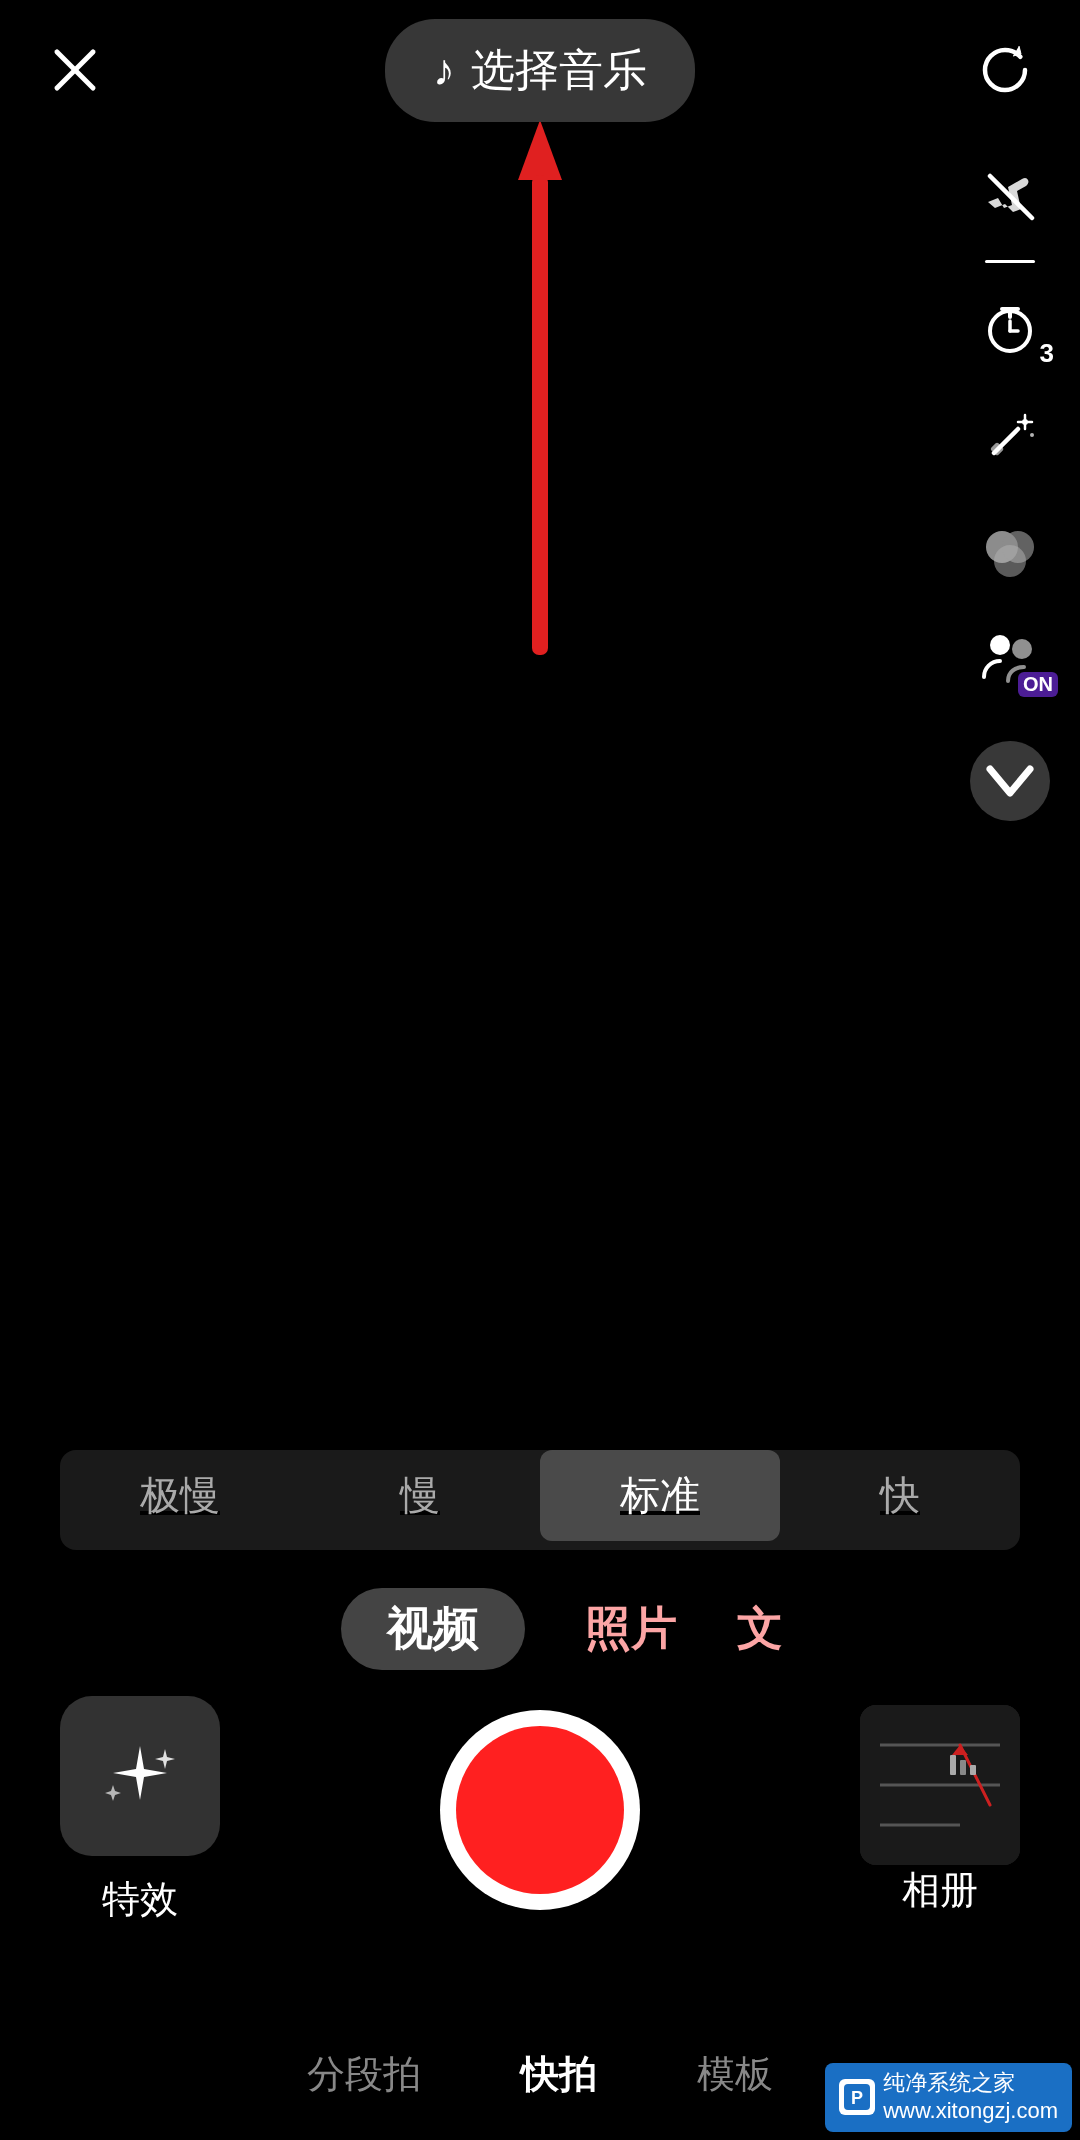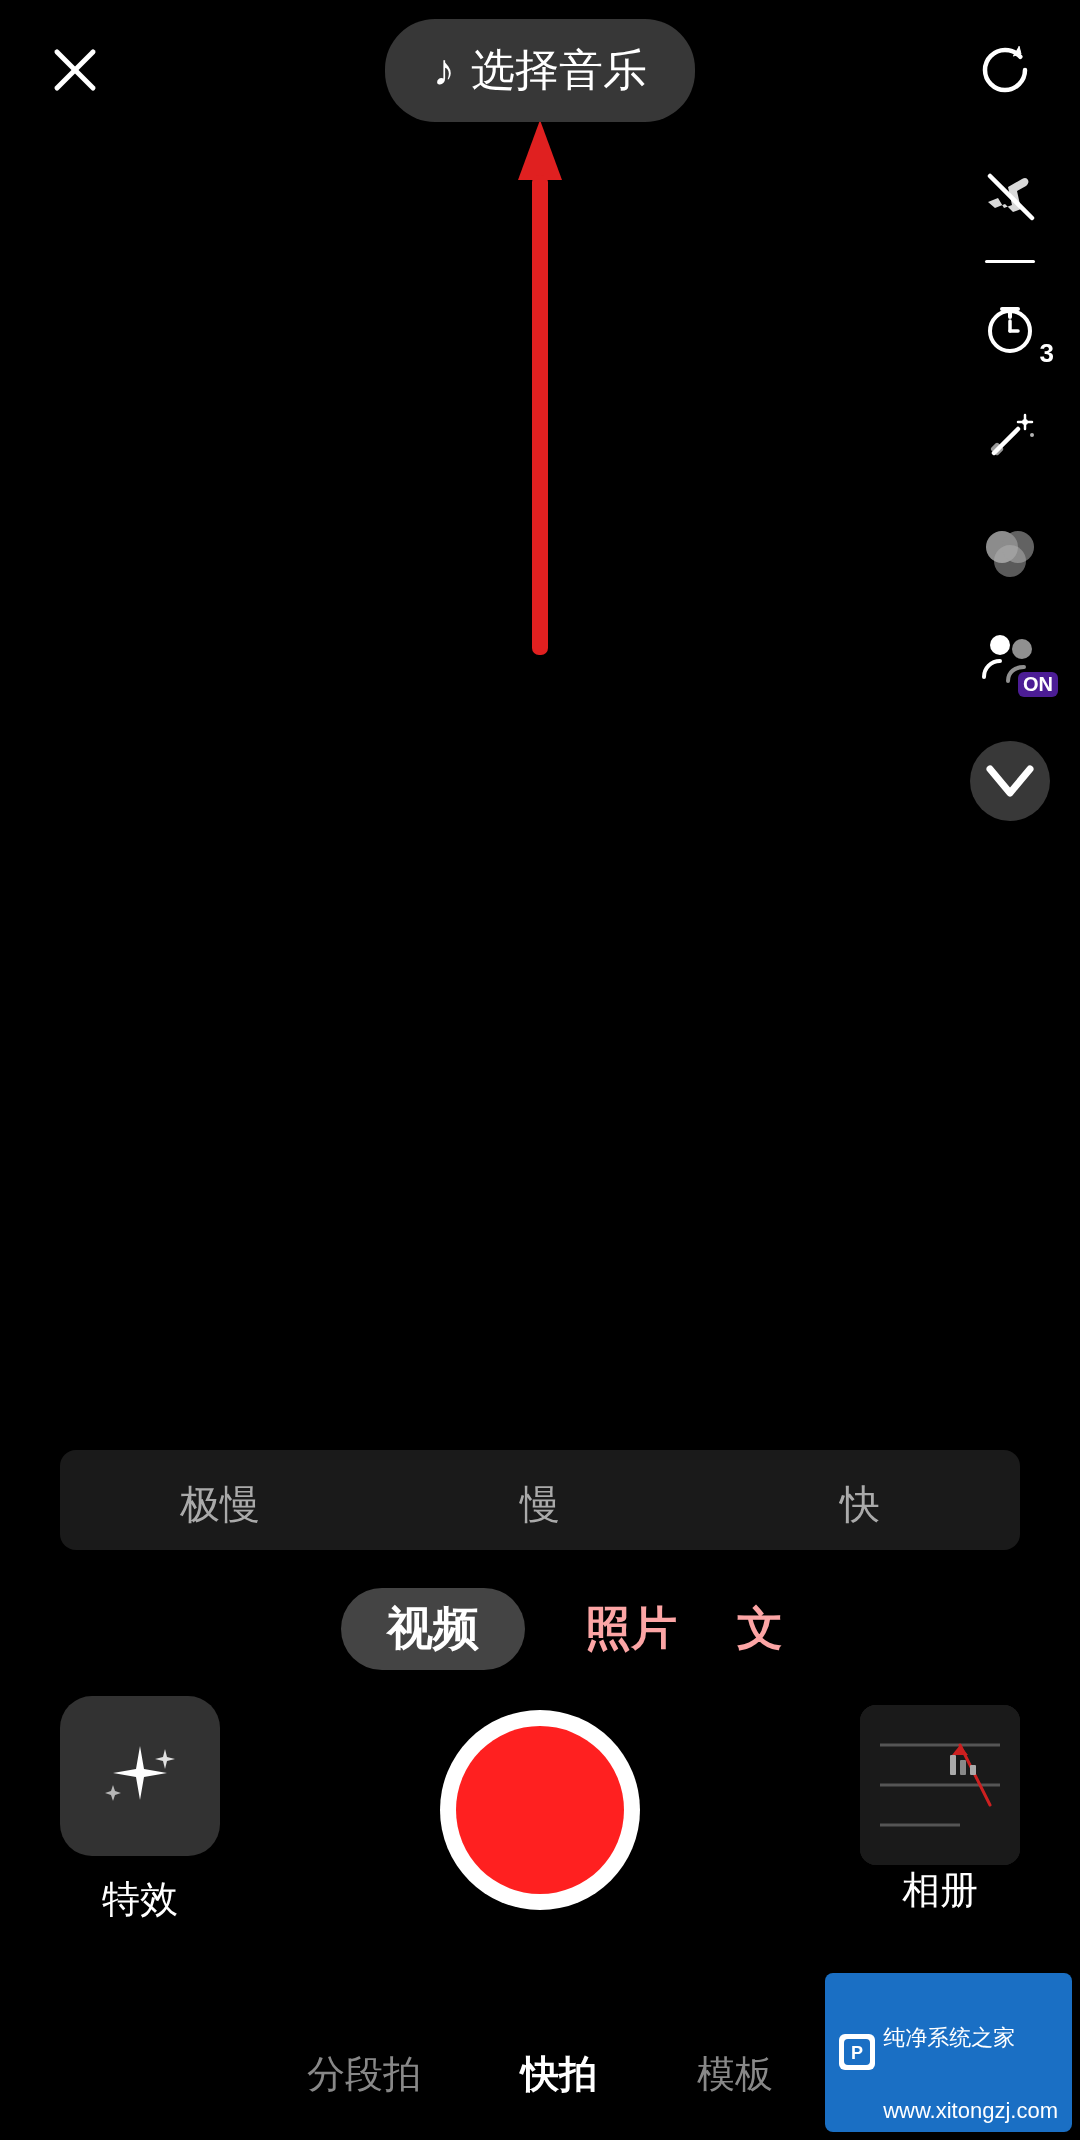--- a/index.html
+++ b/index.html
@@ -238,21 +238,20 @@
       background: #fff;
       border-radius: 6px;
       display: flex;
       align-items: center;
       justify-content: center;
     }
     .watermark-text {
       color: #fff;
       font-size: 22px;
       line-height: 1.3;
-      margin-top: 45px;
     }
 
     
     .timer-icon-wrap {
       position: relative;
     }
     .timer-badge {
       position: absolute;
       bottom: -6px;
       right: -8px;
@@ -365,23 +364,24 @@
 
 <div class="arrow-annotation">
   <svg width="80" height="560" viewBox="0 0 80 560">
 
     <polygon points="40,0 18,60 62,60" fill="#e02020"></polygon>
 
     <rect x="32" y="55" width="16" height="480" rx="7" fill="#e02020"></rect>
   </svg>
 </div>
 
-<div style="position:absolute; bottom:590px; left:60px; right:60px; height:100px; background:rgba(30,30,30,0.85); border-radius:16px; display:flex; align-items:flex-end;">
+<div style="position:absolute; bottom:590px; left:60px; right:60px; height:100px; background:rgba(30,30,30,0.85); border-radius:16px; display:flex; align-items:flex-start;text-decoration:underline;">
   <div class="speed-item">极慢</div>
   <div class="speed-item">慢</div>
+  <div class="speed-item active">标准</div>
   <div class="speed-item">快</div>
 </div>
 
 <div class="mode-tabs" style="bottom:470px;">
   <div class="mode-tab active">视频</div>
   <div class="mode-tab">照片</div>
   <div class="mode-tab">文</div>
 </div>
 
 <div style="position:absolute; bottom:220px; left:0; right:0; height:220px; display:flex; align-items:center; justify-content:center;">

